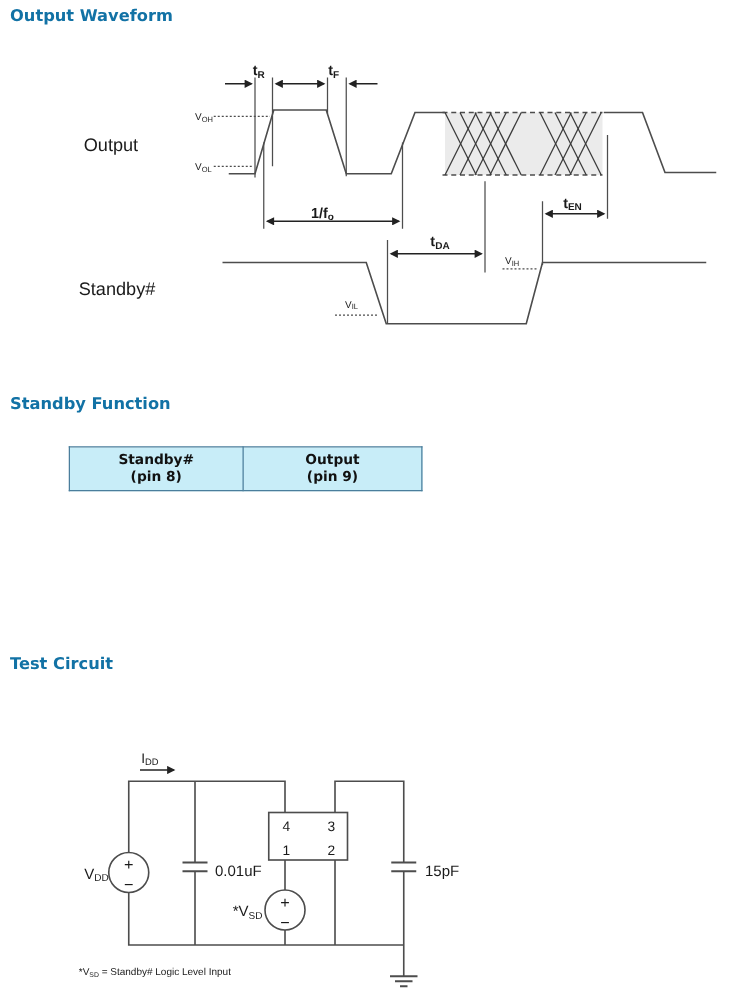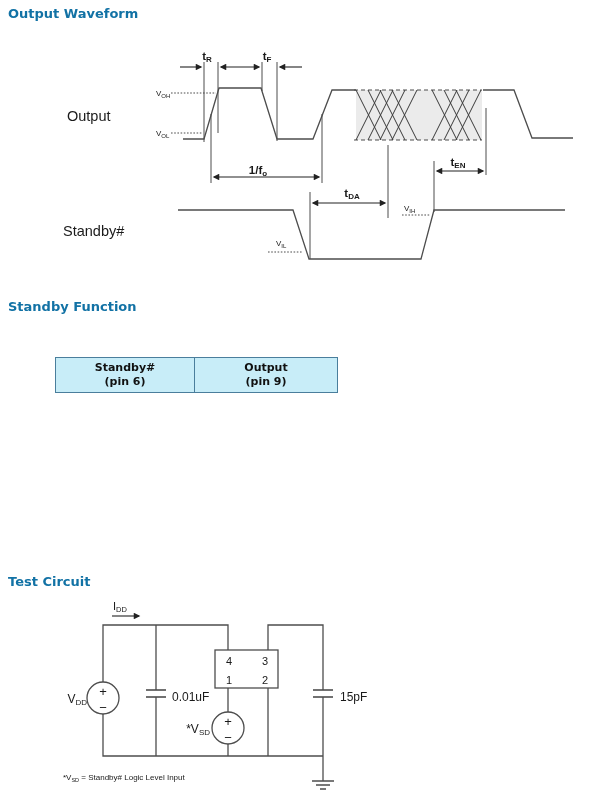--- a/index.html
+++ b/index.html
@@ -6,22 +6,22 @@
   body{
     width:602px;height:801px;position:relative;background:#ffffff;
     font-family:"DejaVu Sans",sans-serif;overflow:hidden;
   }
   .heading{
     position:absolute;left:8px;margin:0;
     font-family:"DejaVu Sans",sans-serif;font-weight:bold;
     font-size:13px;color:#1272a5;white-space:nowrap;
   }
   #hd-waveform{top:6px;}
-  #hd-standby{top:299px;}
-  #hd-test{top:574px;text-align:center;}
+  #hd-standby{top:316px;}
+  #hd-test{top:524px;text-align:center;}
   svg{position:absolute;left:0;}
   svg text{fill:#1a1a1a;font-family:"Liberation Sans",sans-serif;}
   .tr{stroke:#4d4d4d;stroke-width:1.3;fill:none;}
   .mk{stroke:#4d4d4d;stroke-width:1;fill:none;}
   .dim{stroke:#222;stroke-width:1.1;fill:none;}
   .dash{stroke:#4d4d4d;stroke-width:1.1;fill:none;stroke-dasharray:4 3;}
   .dot{stroke:#4d4d4d;stroke-width:1;fill:none;stroke-dasharray:1.6 1.6;}
   .hx{stroke:#3a3a3a;stroke-width:1;fill:none;}
   .siglbl{font-size:14.5px;}
   .tlbl{font-size:11.5px;font-weight:600;text-anchor:middle;}
@@ -135,21 +135,21 @@
   <text x="258" y="174" class="tlbl"><tspan>1/f</tspan><tspan class="tsub" dy="2">o</tspan></text>
   <text x="352" y="197" class="tlbl"><tspan>t</tspan><tspan class="tsub" dy="2">DA</tspan></text>
   <text x="458" y="166" class="tlbl"><tspan>t</tspan><tspan class="tsub" dy="2">EN</tspan></text>
 </svg>
 
 <table class="std-table">
   <tbody>
       <tr>
     <th class="c1">
       <div>Standby#</div>
-      <div>(pin 6)</div>
+      <div>(pin 8)</div>
     </th>
     <th class="c2">
       <div>Output</div>
       <div>(pin 9)</div>
     </th>
   </tr>
 </tbody>
   </table>
 
 <svg width="602" height="211" viewBox="0 590 602 211" style="top:590px">

